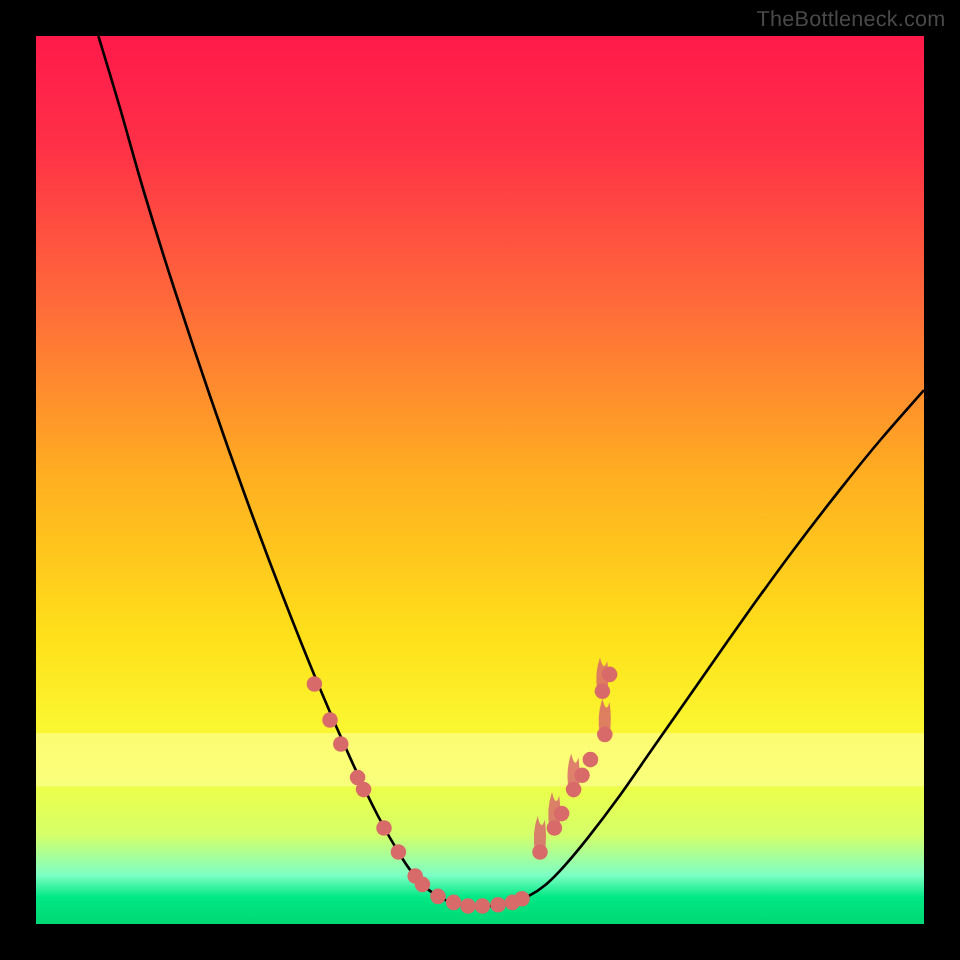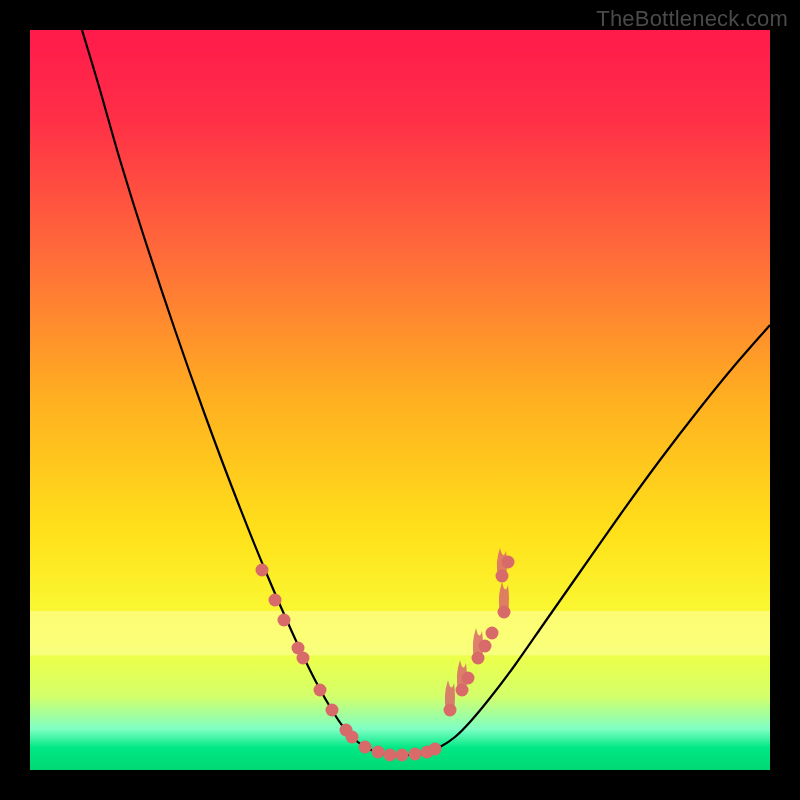--- a/index.html
+++ b/index.html
@@ -24,21 +24,21 @@
     left: 0;
     top: 0;
     width: 740px;
     height: 740px;
   }
   .watermark {
     position: absolute;
     top: 6px;
     right: 12px;
     color: #4a4a4a;
-    font-size: 22px;
+    font-size: 18px;
     font-weight: 500;
     letter-spacing: 0.2px;
   }
   svg {
     display: block;
   }
 </style>
 </head>
 <body>
 

